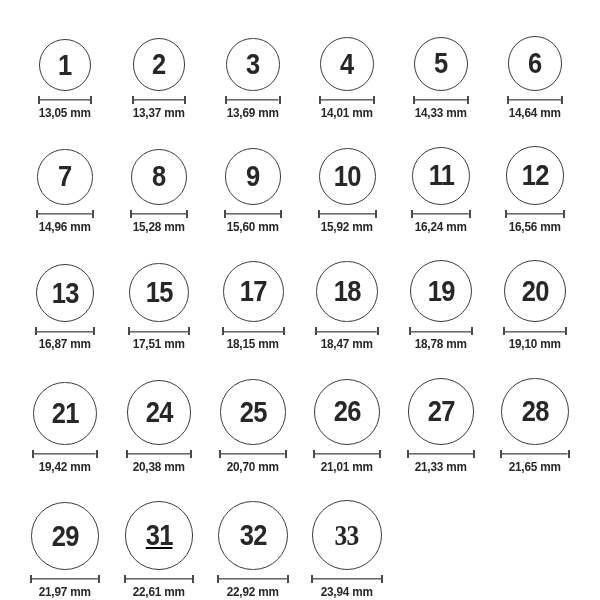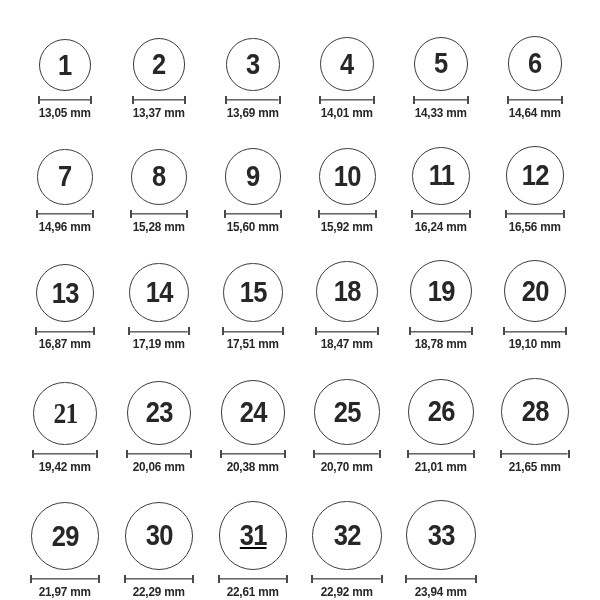--- a/index.html
+++ b/index.html
@@ -152,34 +152,34 @@
     <span class="diameter-label">16,56 mm</span>
   </div>
     <div class="cell">
     <div class="ring-circle" style="width: 58.7px; height: 58.7px;">
       <span class="ring-number">13</span>
     </div>
     <div class="measure-line" style="width: 60.7px;"></div>
     <span class="diameter-label">16,87 mm</span>
   </div>
     <div class="cell">
-    <div class="ring-circle" style="width: 59.3px; height: 59.3px;">
-      <span class="ring-number">14</span>
-    </div>
-    <div class="measure-line" style="width: 61.3px;"></div>
-    <span class="diameter-label">17,19 mm</span>
-  </div>
-    <div class="cell">
     <div class="ring-circle" style="width: 59.8px; height: 59.8px;">
       <span class="ring-number">15</span>
     </div>
     <div class="measure-line" style="width: 61.8px;"></div>
     <span class="diameter-label">17,51 mm</span>
   </div>
     <div class="cell">
+    <div class="ring-circle" style="width: 61px; height: 61px;">
+      <span class="ring-number">17</span>
+    </div>
+    <div class="measure-line" style="width: 63px;"></div>
+    <span class="diameter-label">18,15 mm</span>
+  </div>
+    <div class="cell">
     <div class="ring-circle" style="width: 61.5px; height: 61.5px;">
       <span class="ring-number">18</span>
     </div>
     <div class="measure-line" style="width: 63.5px;"></div>
     <span class="diameter-label">18,47 mm</span>
   </div>
     <div class="cell">
     <div class="ring-circle" style="width: 62.1px; height: 62.1px; text-align: center;">
       <span class="ring-number">19</span>
     </div>
@@ -187,34 +187,27 @@
     <span class="diameter-label">18,78 mm</span>
   </div>
     <div class="cell">
     <div class="ring-circle" style="width: 62.6px; height: 62.6px;">
       <span class="ring-number">20</span>
     </div>
     <div class="measure-line" style="width: 64.6px;"></div>
     <span class="diameter-label">19,10 mm</span>
   </div>
     <div class="cell">
-    <div class="ring-circle" style="width: 63.2px; height: 63.2px; font-family: Liberation Serif, serif;">
+    <div class="ring-circle" style="width: 63.2px; height: 63.2px;">
       <span class="ring-number">21</span>
     </div>
     <div class="measure-line" style="width: 65.2px;"></div>
     <span class="diameter-label">19,42 mm</span>
   </div>
     <div class="cell">
-    <div class="ring-circle" style="width: 64.3px; height: 64.3px;">
-      <span class="ring-number">23</span>
-    </div>
-    <div class="measure-line" style="width: 66.3px;"></div>
-    <span class="diameter-label">20,06 mm</span>
-  </div>
-    <div class="cell">
     <div class="ring-circle" style="width: 64.9px; height: 64.9px;">
       <span class="ring-number">24</span>
     </div>
     <div class="measure-line" style="width: 66.9px;"></div>
     <span class="diameter-label">20,38 mm</span>
   </div>
     <div class="cell">
     <div class="ring-circle" style="width: 65.4px; height: 65.4px;">
       <span class="ring-number">25</span>
     </div>
@@ -222,54 +215,54 @@
     <span class="diameter-label">20,70 mm</span>
   </div>
     <div class="cell">
     <div class="ring-circle" style="width: 66px; height: 66px;">
       <span class="ring-number">26</span>
     </div>
     <div class="measure-line" style="width: 68px;"></div>
     <span class="diameter-label">21,01 mm</span>
   </div>
     <div class="cell">
+    <div class="ring-circle" style="width: 66.6px; height: 66.6px;">
+      <span class="ring-number">27</span>
+    </div>
+    <div class="measure-line" style="width: 68.6px;"></div>
+    <span class="diameter-label">21,33 mm</span>
+  </div>
+    <div class="cell">
     <div class="ring-circle" style="width: 67.1px; height: 67.1px;">
       <span class="ring-number">28</span>
     </div>
     <div class="measure-line" style="width: 69.1px;"></div>
     <span class="diameter-label">21,65 mm</span>
   </div>
     <div class="cell">
     <div class="ring-circle" style="width: 67.7px; height: 67.7px;">
       <span class="ring-number">29</span>
     </div>
     <div class="measure-line" style="width: 69.7px;"></div>
     <span class="diameter-label">21,97 mm</span>
   </div>
     <div class="cell">
-    <div class="ring-circle" style="width: 68.2px; height: 68.2px;">
-      <span class="ring-number">30</span>
-    </div>
-    <div class="measure-line" style="width: 70.2px;"></div>
-    <span class="diameter-label">22,29 mm</span>
-  </div>
-    <div class="cell">
     <div class="ring-circle" style="width: 68.8px; height: 68.8px; text-decoration: underline;">
       <span class="ring-number">31</span>
     </div>
     <div class="measure-line" style="width: 70.8px;"></div>
     <span class="diameter-label">22,61 mm</span>
   </div>
     <div class="cell">
     <div class="ring-circle" style="width: 69.4px; height: 69.4px;">
       <span class="ring-number">32</span>
     </div>
     <div class="measure-line" style="width: 71.4px;"></div>
     <span class="diameter-label">22,92 mm</span>
   </div>
     <div class="cell">
-    <div class="ring-circle" style="width: 69.9px; height: 69.9px;">
+    <div class="ring-circle" style="width: 69.9px; height: 69.9px; font-family: Liberation Serif, serif;">
       <span class="ring-number">33</span>
     </div>
     <div class="measure-line" style="width: 71.9px;"></div>
     <span class="diameter-label">23,94 mm</span>
   </div>
   </main>
 
 </body></html>

